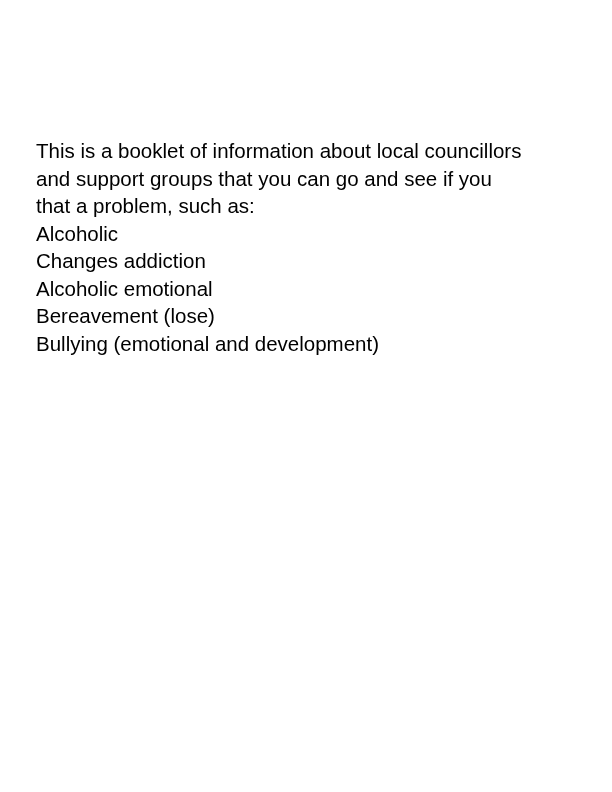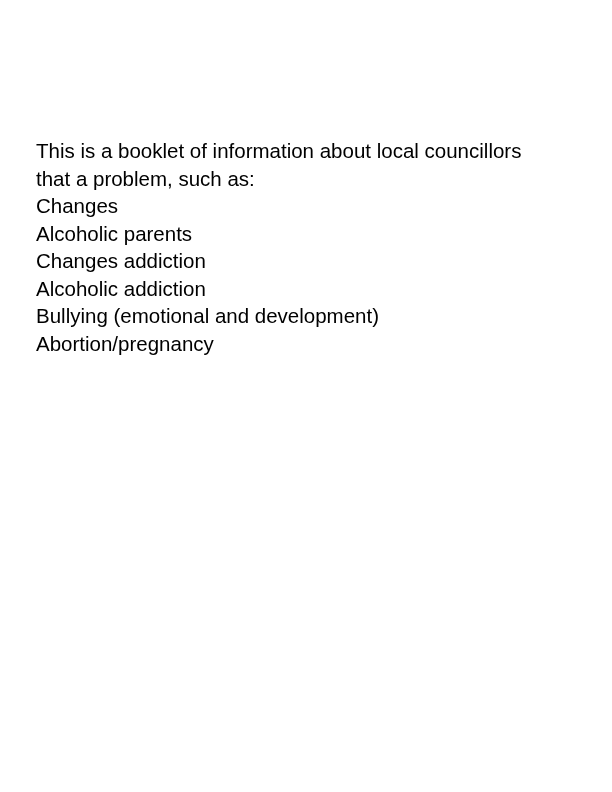--- a/index.html
+++ b/index.html
@@ -35,23 +35,23 @@
       white-space: pre;
     }
   </style>
 </head>
 <body>
 
 <div class="page">
   <div class="text-block">
 
     <div class="text-line">This is a booklet of information about local councillors</div>
+    <div class="text-line">and support groups that you can go and see if you</div>
     <div class="text-line">that a problem, such as:</div>
 
-    <div class="text-line">Changes</div>
-    <div class="text-line">Alcoholic parents</div>
+    <div class="text-line">Alcoholic</div>
     <div class="text-line">Changes addiction</div>
-    <div class="text-line">Alcoholic addiction</div>
+    <div class="text-line">Alcoholic emotional</div>
+    <div class="text-line">Bereavement (lose)</div>
     <div class="text-line">Bullying (emotional and development)</div>
-    <div class="text-line">Abortion/pregnancy</div>
 
   </div>
 </div>
 
 </body></html>

